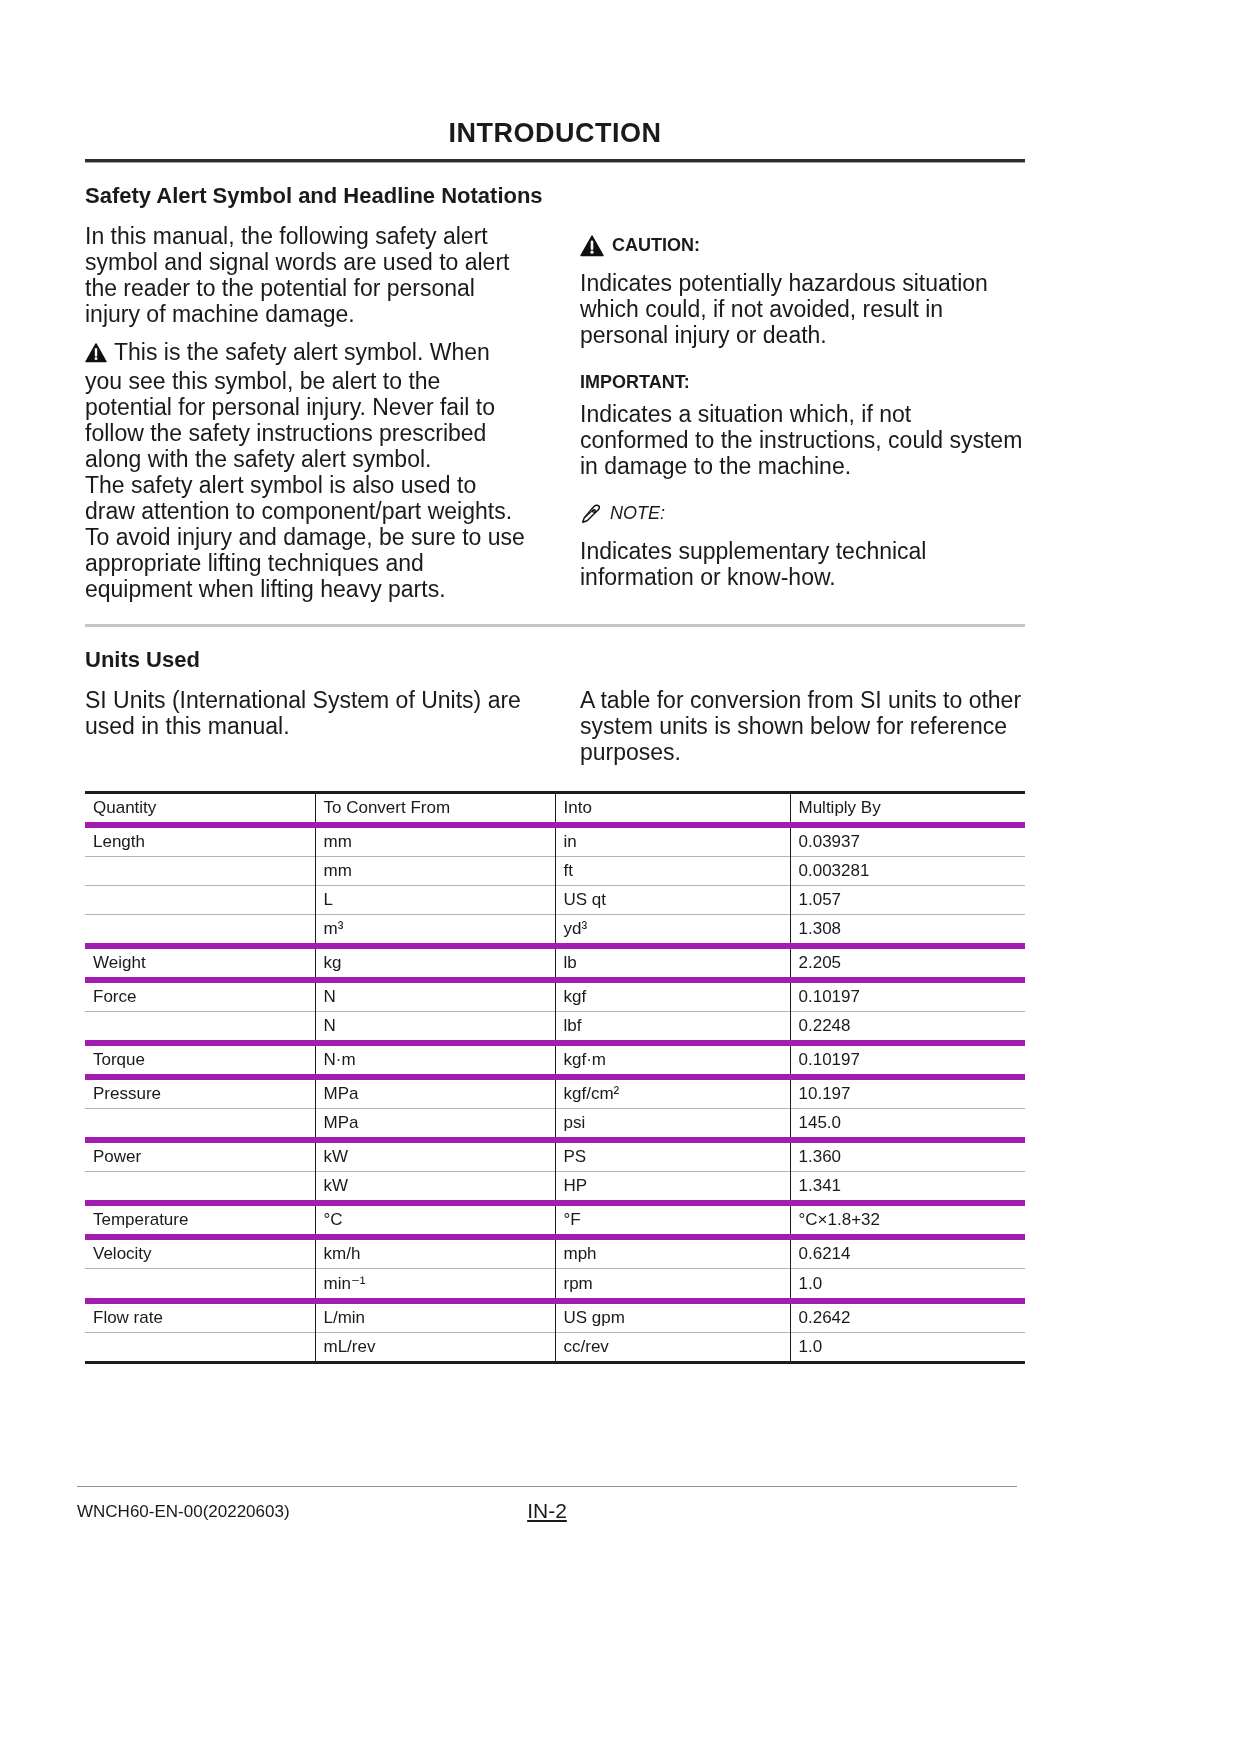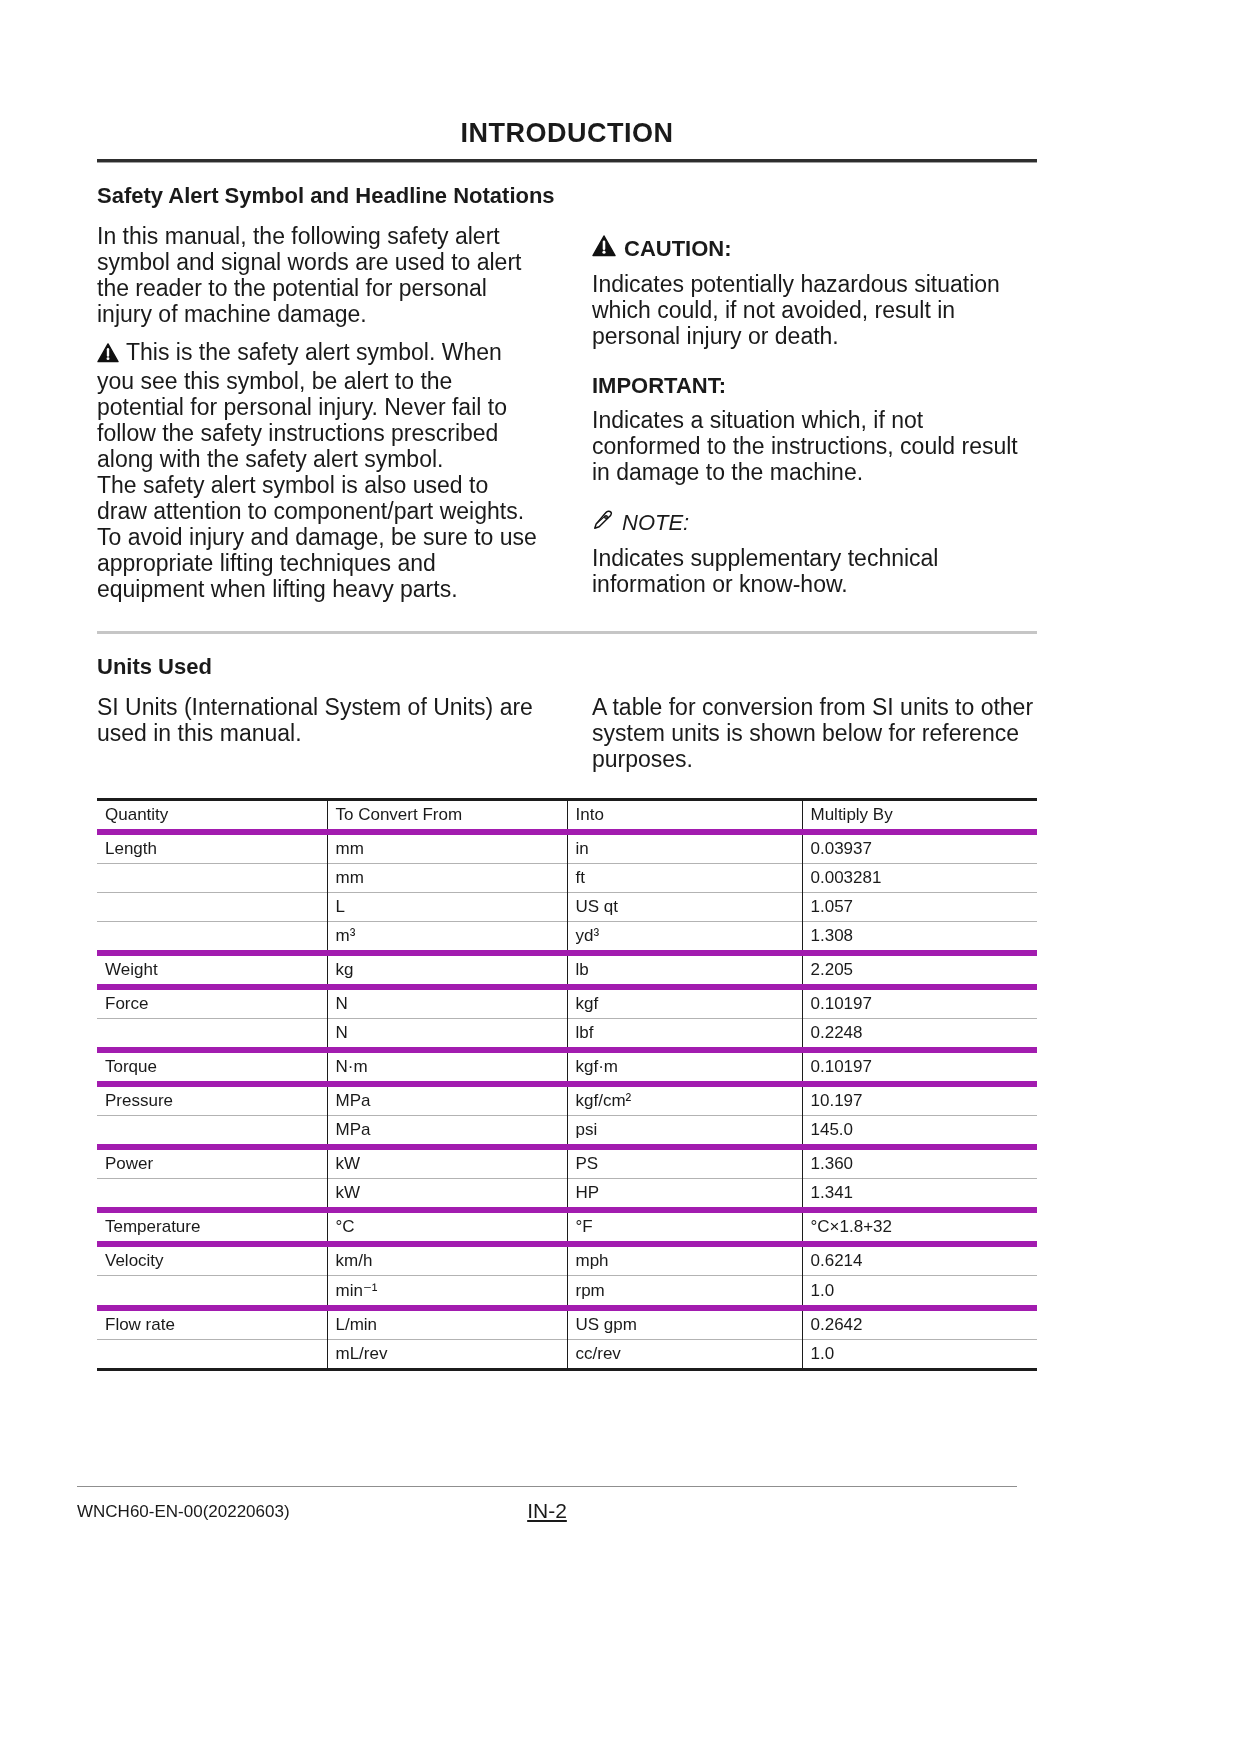--- a/index.html
+++ b/index.html
@@ -8,21 +8,20 @@
     width: 1241px; height: 1754px;
     background: #ffffff;
     color: #1a1a1a;
     font-family: "Liberation Sans", "DejaVu Sans", sans-serif;
     position: relative;
   }
   .page {
     position: relative;
     width: 1241px; height: 1754px;
     overflow: hidden;
-    padding-left: 12px;
   }
   .content {
     width: 940px;
     margin-left: 85px;
     padding-top: 118px;
   }
   h1.doc-title {
     margin: 0 0 10px 0;
     text-align: center;
     font-size: 27px;
@@ -52,23 +51,22 @@
   .body-text.tight { margin-bottom: 0; }
   .alert-icon-inline {
     display: inline-block;
     vertical-align: -3px;
     margin-right: 7px;
   }
   .notice { margin-bottom: 24px; }
   .notice:first-child { margin-top: 12px; }
   .notice-head {
     display: flex;
-    align-items: center;
     gap: 8px;
-    font-size: 22px;
+    font-size: 18px;
     font-weight: bold;
     margin-bottom: 8px;
   }
   .notice-head .label-italic { font-style: italic; font-weight: normal; }
   .notice p { margin: 0; }
   .section-rule {
     margin-top: 10px;
     height: 0;
     border-top: 3px solid #c6c6c6;
   }
@@ -150,21 +148,21 @@
             </span>
             <span>CAUTION:</span>
           </div>
           <p class="body-text">Indicates potentially hazardous situation which could, if not avoided, result in personal injury or death.</p>
         </div>
 
         <div class="notice">
           <div class="notice-head">
             <span>IMPORTANT:</span>
           </div>
-          <p class="body-text">Indicates a situation which, if not conformed to the instructions, could result in damage to the machine.</p>
+          <p class="body-text">Indicates a situation which, if not conformed to the instructions, could system in damage to the machine.</p>
         </div>
 
         <div class="notice">
           <div class="notice-head">
             <span>
               <svg width="22" height="22" viewBox="0 0 24 24" fill="none" stroke="#111" stroke-width="1.6" stroke-linejoin="round" aria-hidden="true">
                 <path d="M20.6 3.4 c-1.6-1.6-4.4-1.1-5.9 0.9 L4.6 16.2 3 21 7.8 19.4 18 9.2 c2-1.5 4.2-4.2 2.6-5.8 Z"></path>
                 <circle cx="15.3" cy="8.7" r="1.4"></circle>
                 <path d="M4.6 16.2 14.3 7.7" stroke-width="1.1"></path>
               </svg>

